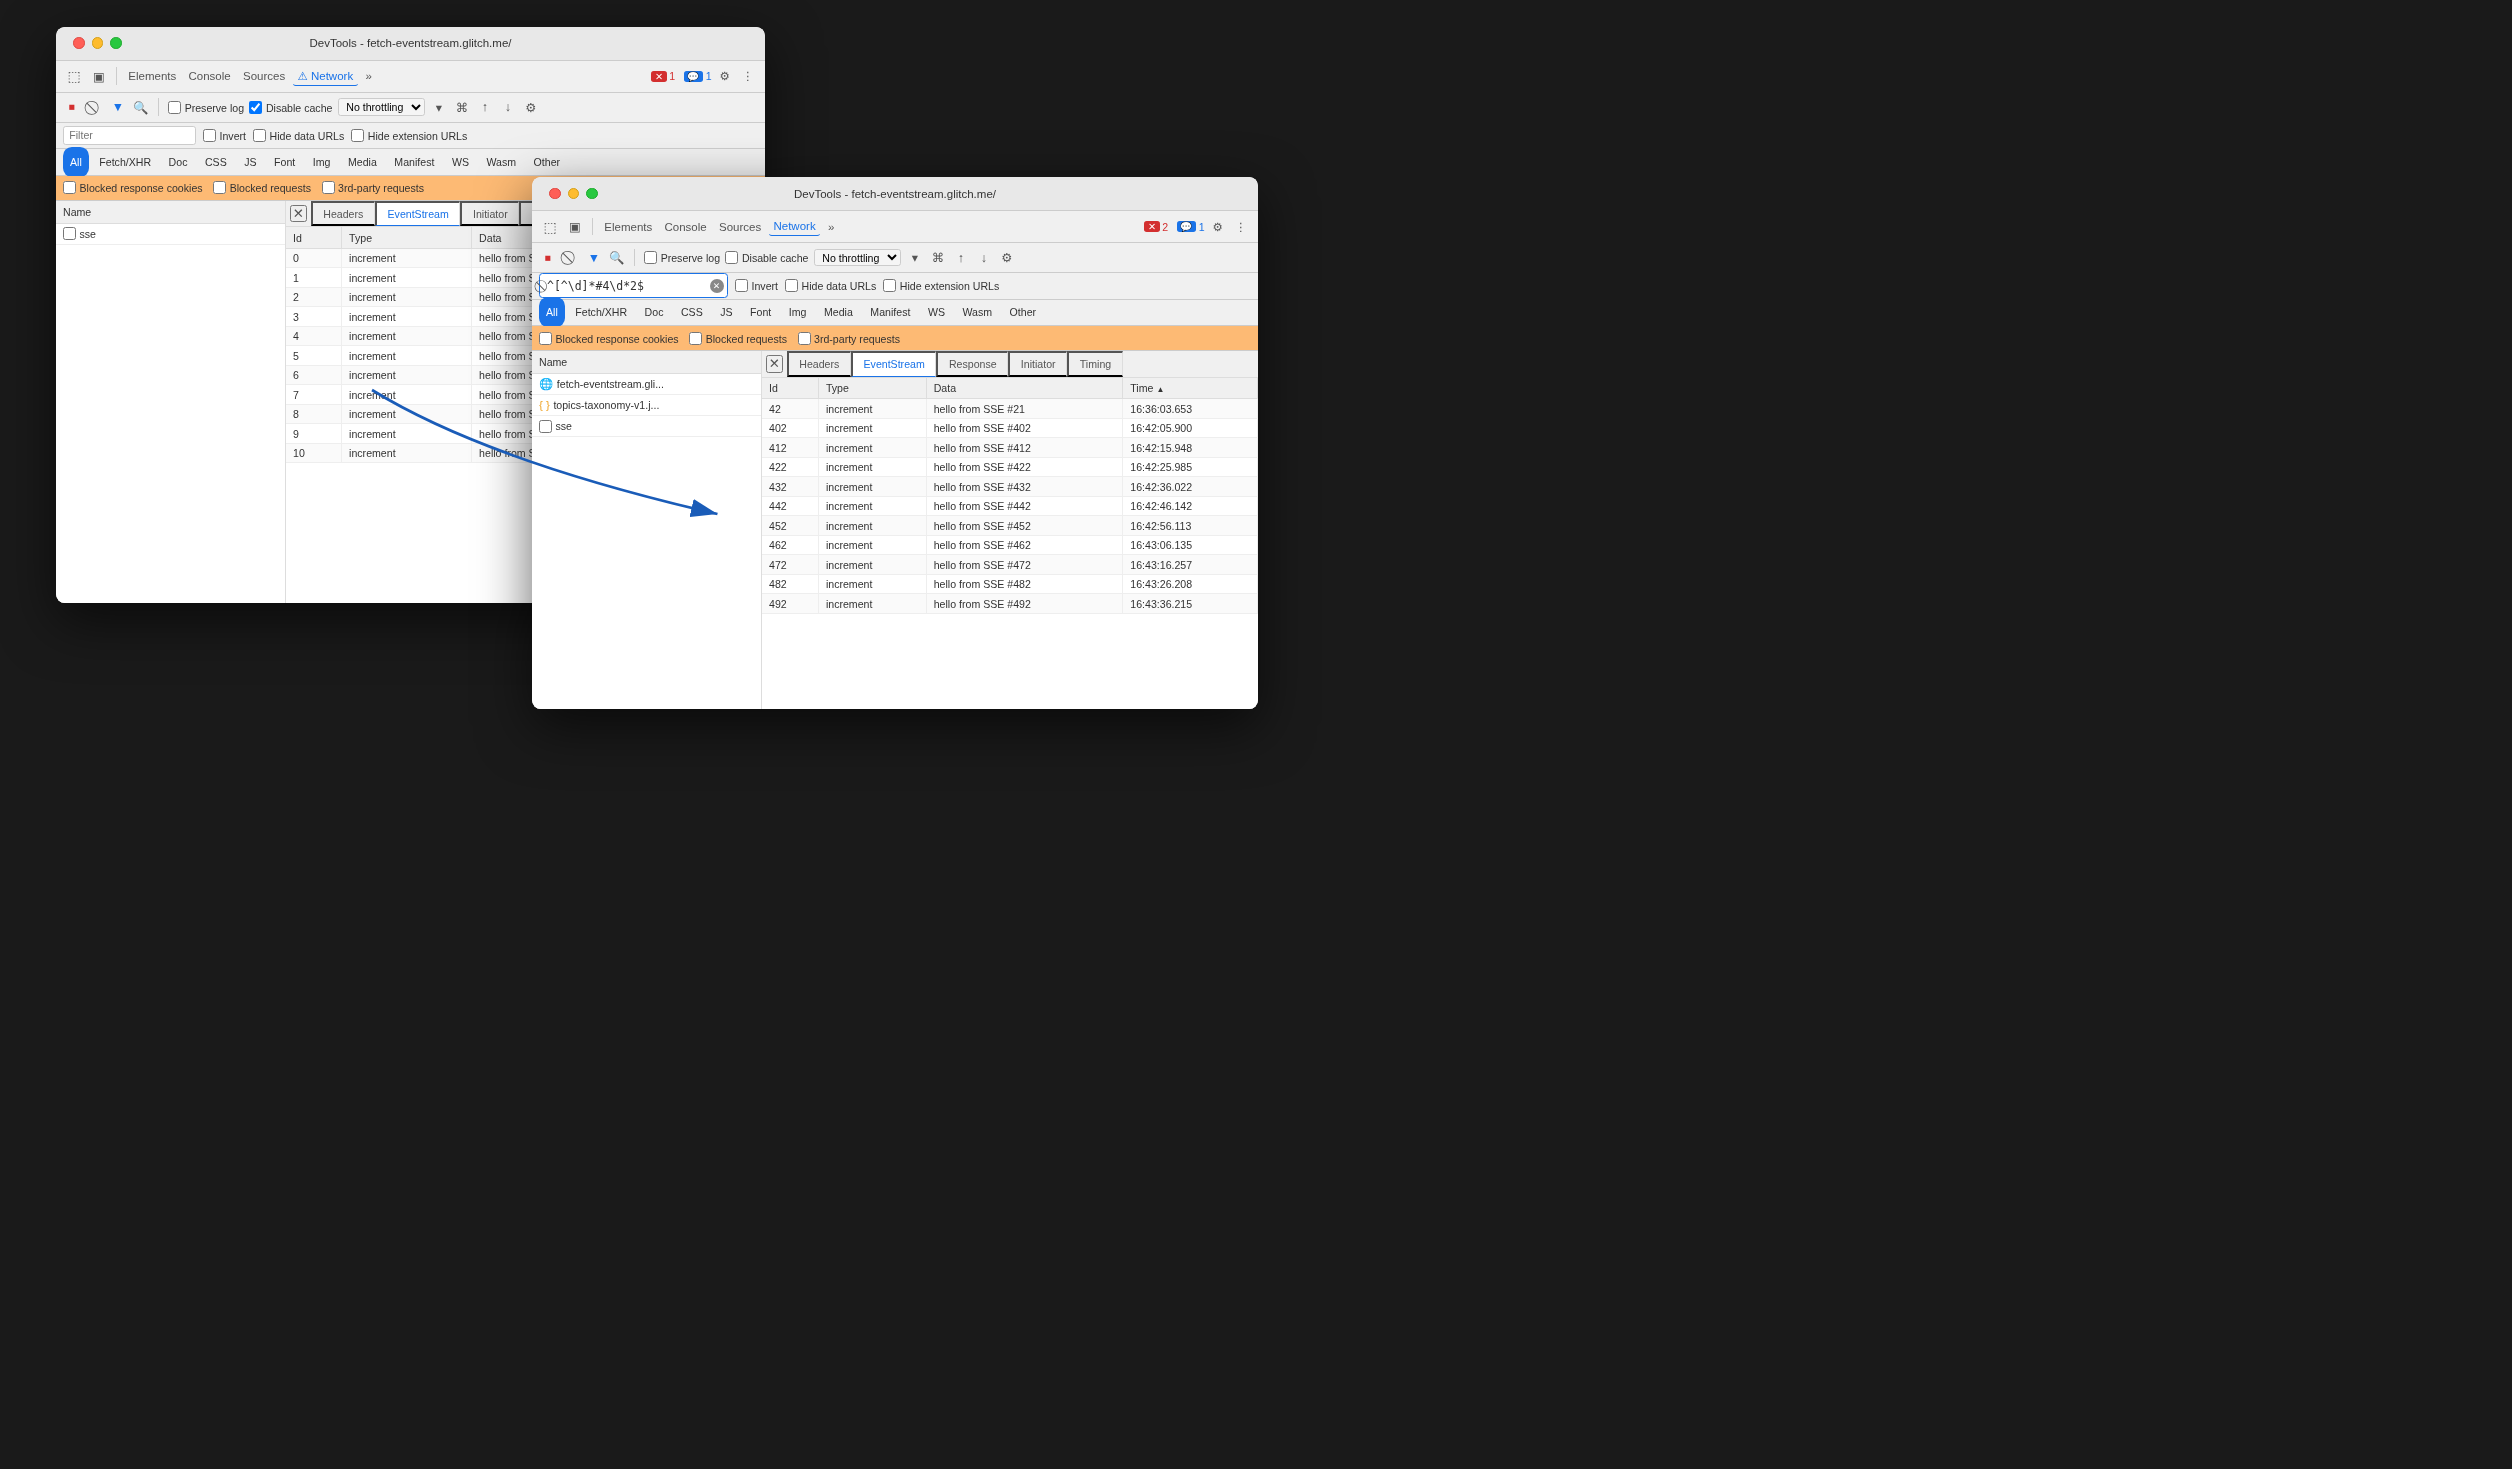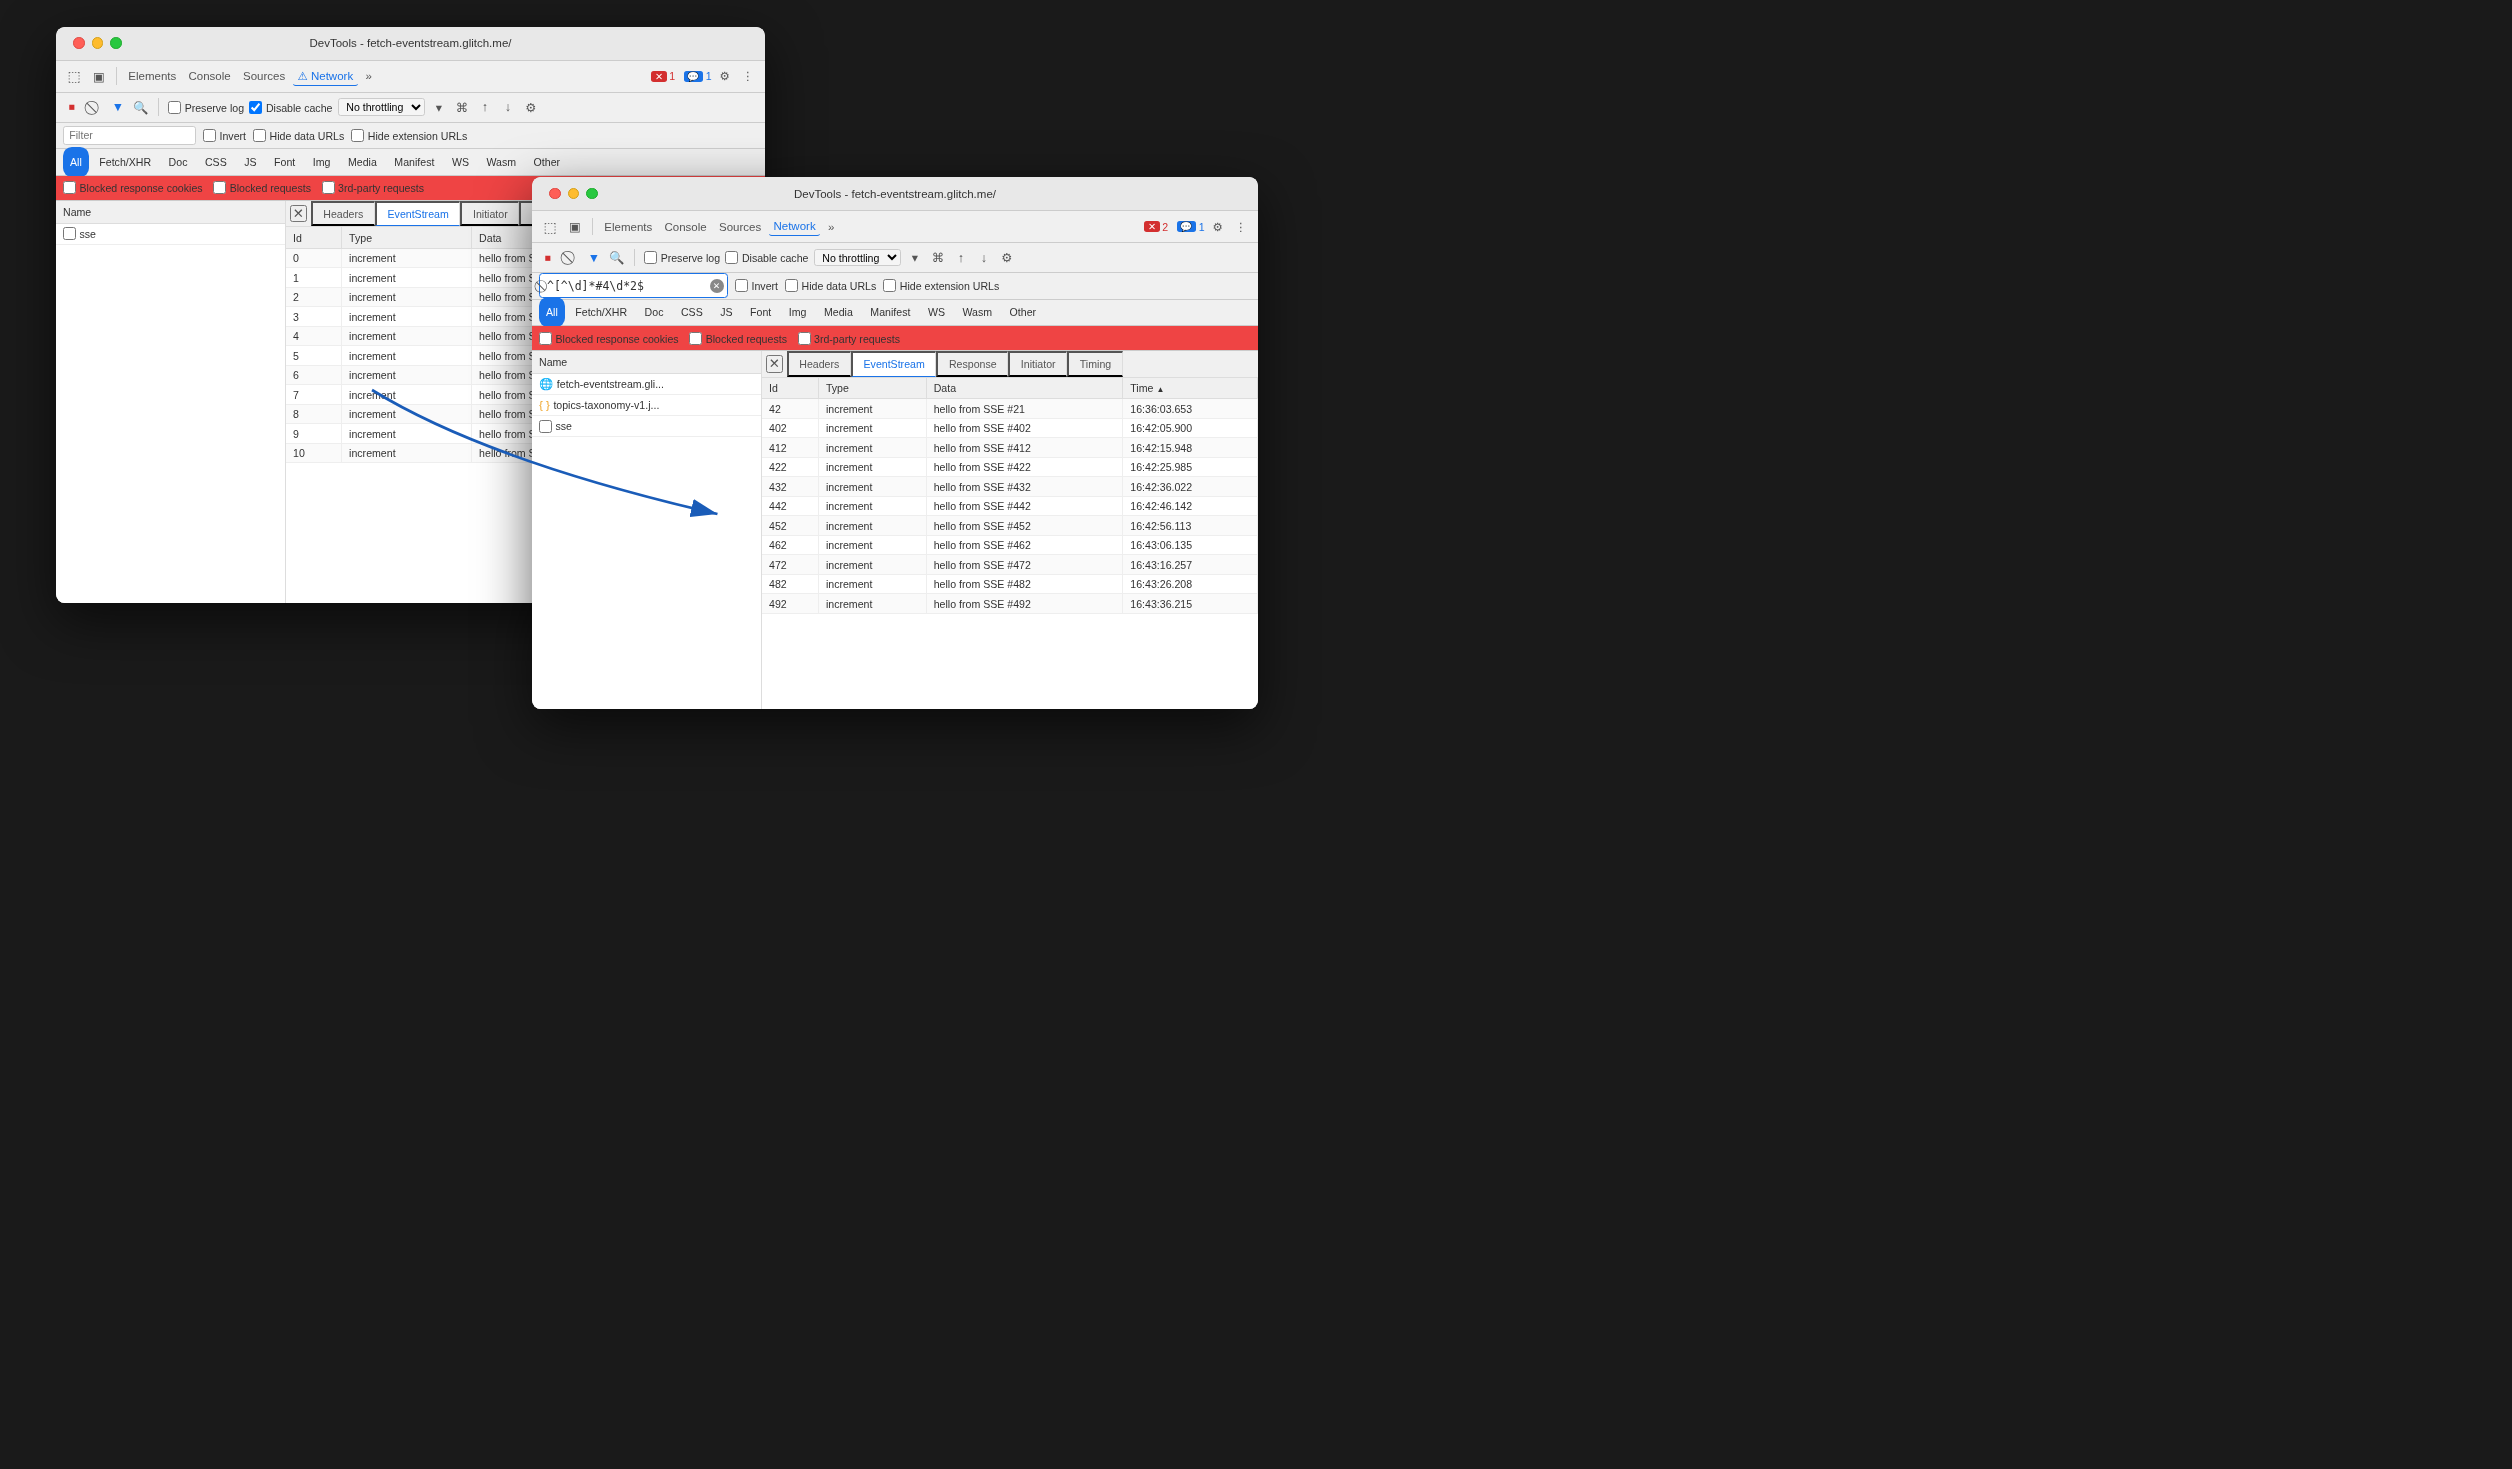--- a/index.html
+++ b/index.html
@@ -157,21 +157,21 @@
       cursor: pointer;
       color: #333;
     }
     .type-btn.active {
       background: #1a73e8;
       color: white;
     }
 
     
     .checkbox-bar {
-      background: #ef4444;
+      background: #fdba74;
       border-bottom: 0.9px solid #ccc;
       display: flex;
       align-items: center;
       padding: 2.7px 7px;
       height: 25px;
       gap: 10.6px;
     }
 
     
     .status-bar {

